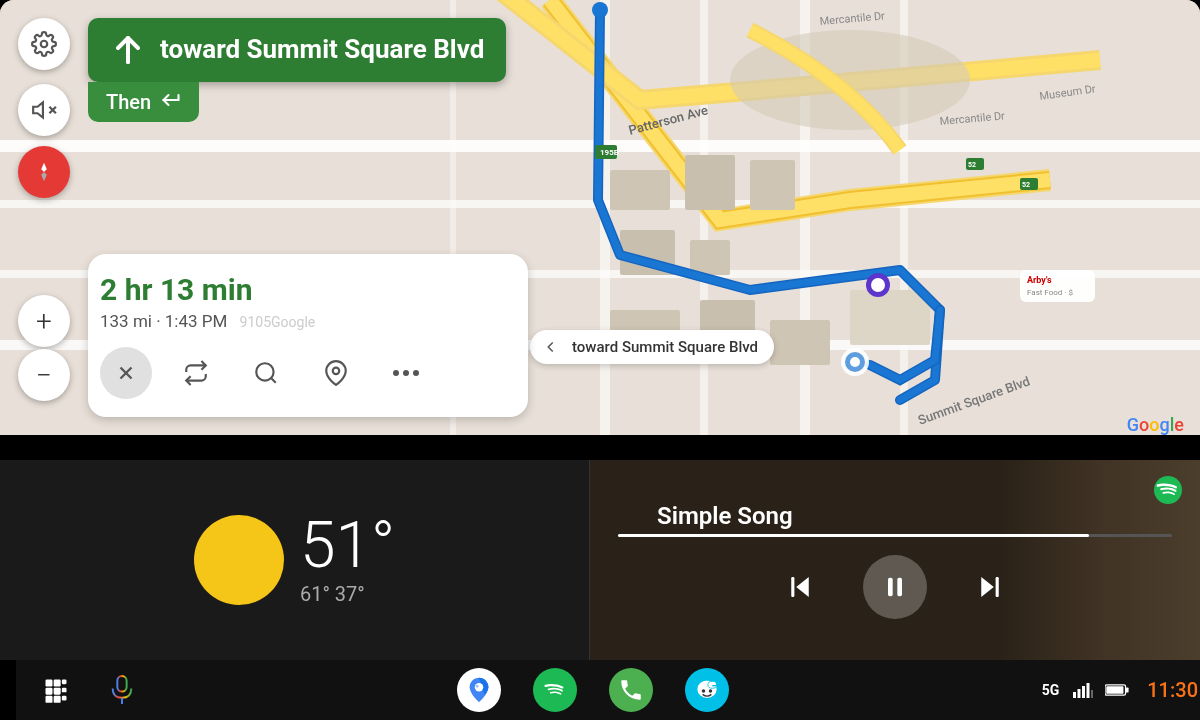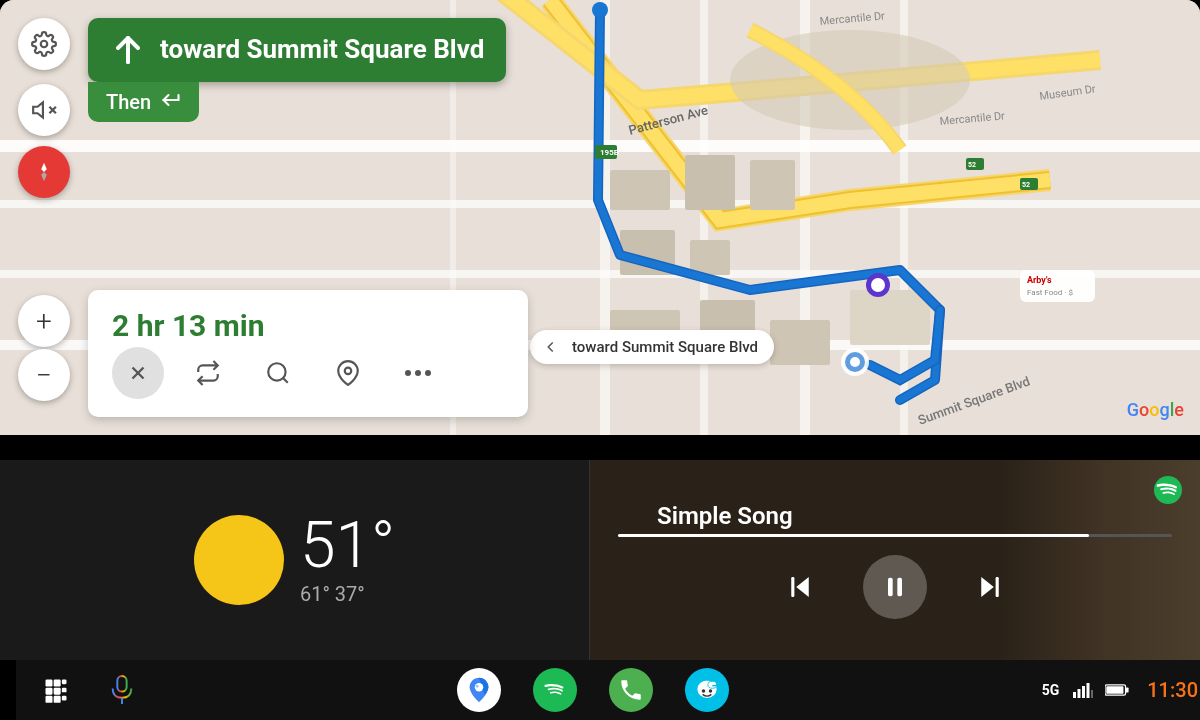--- a/index.html
+++ b/index.html
@@ -115,22 +115,22 @@
       font-weight: 300;
       color: #333;
     }
 
     
     .trip-info-card {
       position: absolute;
       bottom: 18px;
       left: 88px;
       background: #fff;
-      border-radius: 10px;
-      padding: 18px 24px;
+      border-radius: 18px;
+      padding: 18px 12px;
       min-width: 440px;
       box-shadow: 0 3px 10px rgba(0,0,0,0.2);
       z-index: 10;
     }
 
     .trip-time {
       color: #2d7d32;
       font-size: 30px;
       font-weight: 700;
       margin-bottom: 4px;
@@ -188,21 +188,21 @@
       display: flex;
       align-items: center;
       gap: 8px;
       box-shadow: 0 2px 6px rgba(0,0,0,0.2);
       z-index: 5;
     }
 
     
     .google-watermark {
       position: absolute;
-      bottom: 15px;
+      bottom: 0;
       right: 16px;
       font-size: 18px;
       z-index: 5;
     }
 
     
     #bottom-section {
       position: absolute;
       bottom: 60px;
       left: 0;
@@ -547,20 +547,26 @@
     </div>
   </div>
 
   <div class="zoom-controls">
     <div class="zoom-btn">+</div>
     <div class="zoom-btn">−</div>
   </div>
 
   <div class="trip-info-card">
     <div class="trip-time">2 hr 13 min</div>
+    <div class="trip-details">
+      <span>133 mi</span>
+      <span> · </span>
+      <span>1:43 PM</span>
+      <span class="watermark">9105Google</span>
+    </div>
     <div class="trip-actions">
       <div class="trip-action-btn close-btn">
         <svg width="22" height="22" viewBox="0 0 24 24" stroke="#555" stroke-width="2.5" fill="none">
           <line x1="18" y1="6" x2="6" y2="18"></line>
           <line x1="6" y1="6" x2="18" y2="18"></line>
         </svg>
       </div>
       <div class="trip-action-btn plain">
         <svg width="26" height="26" viewBox="0 0 24 24" stroke="#555" stroke-width="2" fill="none">
           <polyline points="17,1 21,5 17,9"></polyline>

